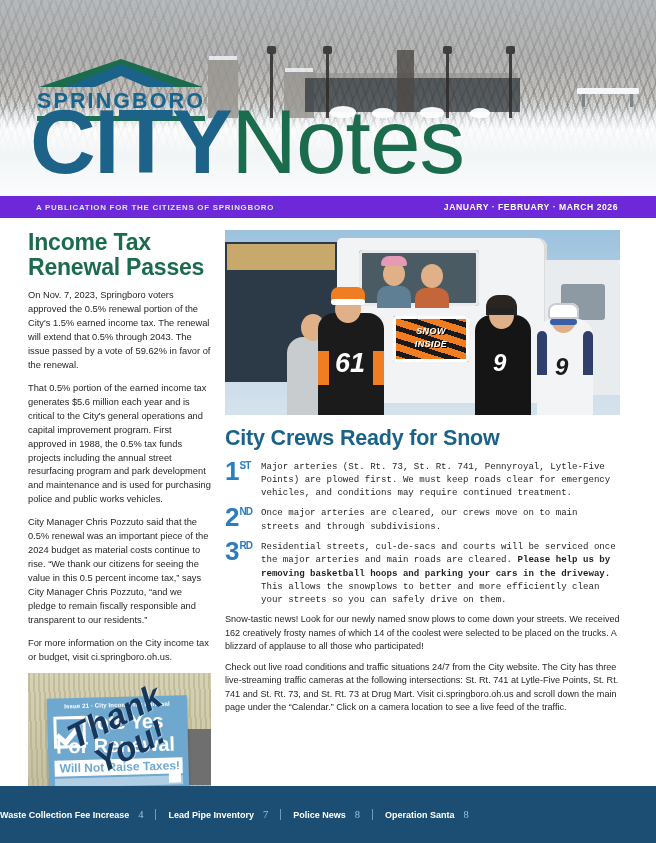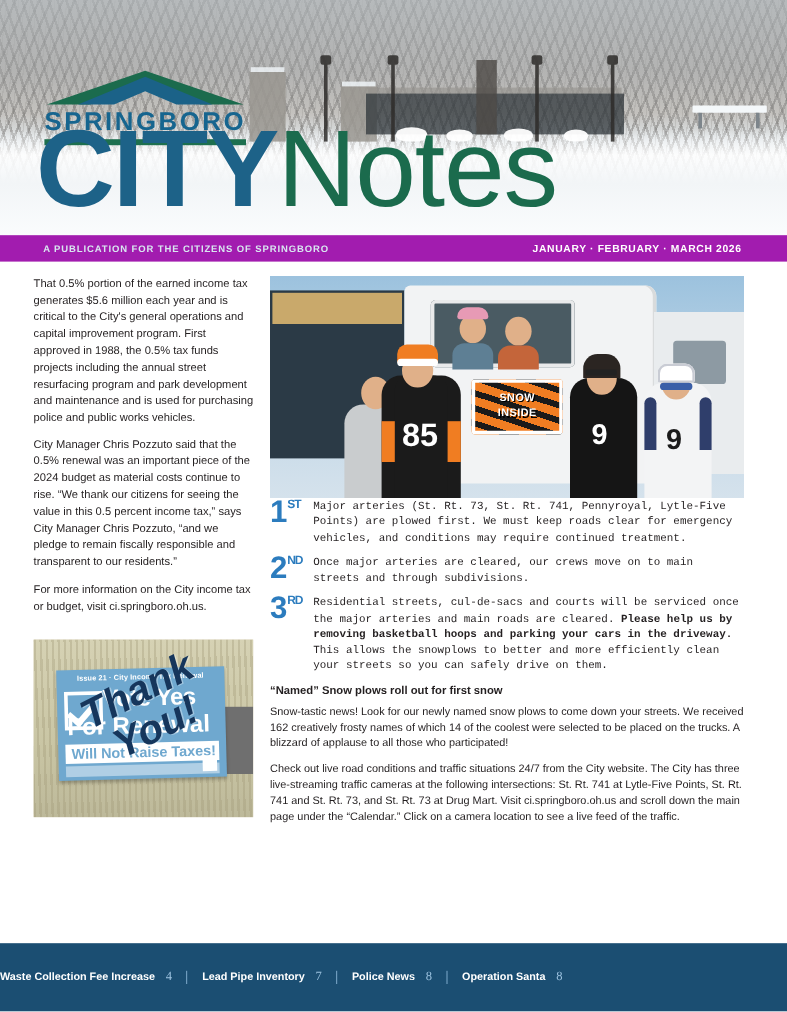--- a/index.html
+++ b/index.html
@@ -49,40 +49,40 @@
   .logo-rule{height:5px;background:#1d6f4f;}
 
   
   .wordmark{position:absolute;left:30px;top:96px;white-space:nowrap;line-height:1;}
   .wm-city{font-family:"Liberation Sans", sans-serif;font-weight:bold;font-size:91px;letter-spacing:-1.5px;
     color:#1d6288;vertical-align:baseline;}
   .wm-notes{font-family:"Liberation Sans", sans-serif;font-weight:normal;font-size:91px;letter-spacing:-1px;
     color:#1b6b4d;vertical-align:baseline;}
 
   
-  .datestrip{position:relative;width:656px;height:22px;background:#a21caf;color:#ffffff;
+  .datestrip{position:relative;width:656px;height:22px;background:#6d28d9;color:#ffffff;
     display:flex;align-items:center;justify-content:space-between;}
   .pubtext{font-size:7.9px;letter-spacing:.75px;font-weight:bold;padding-left:36px;color:#d8e6f0;}
   .dateline{font-size:8.6px;letter-spacing:.55px;font-weight:bold;padding-right:38px;color:#ffffff;}
 
   
   .content{position:relative;padding:12px 28px 0 28px;display:flex;gap:14px;}
   .col-left{width:183px;flex:0 0 183px;}
   .col-right{width:395px;flex:0 0 395px;}
 
   h1.headline{font-size:23px;line-height:1.07;font-weight:bold;color:#1b6b4d;margin:0 0 10px 0;letter-spacing:-.2px;}
   h2.headline2{font-size:21.5px;line-height:1.1;font-weight:bold;color:#1b6288;margin:12px 0 9px 0;letter-spacing:-.2px;}
   p.body{font-size:9.3px;line-height:1.5;margin:0 0 9px 0;color:#231f20;}
-  p.body.last{margin-bottom:20px;}
+  p.body.last{margin-bottom:8px;}
   .col-right p.body{font-size:9.1px;line-height:1.46;margin:0 0 8px 0;}
   h3.sub{font-size:9.4px;font-weight:bold;margin:2px 0 7px 0;color:#231f20;}
   .bold{font-weight:bold;}
 
   
-  .photo{position:relative;width:395px;height:185px;overflow:hidden;background:#8b5cf6;}
+  .photo{position:relative;width:395px;height:185px;overflow:hidden;background:#8b5cf6;font-style:italic;}
   .sky{position:absolute;inset:0;background:linear-gradient(to bottom,#9cc2de 0%,#bcd4e6 45%,#d5e2ec 100%);}
   .truckbed{position:absolute;left:0;top:12px;width:112px;height:140px;background:#2b3a46;}
   .truckbed::after{content:"";position:absolute;left:2px;top:2px;width:108px;height:26px;background:#c9a96b;}
   .cab{position:absolute;left:112px;top:8px;width:210px;height:165px;background:#f2f3f4;border-radius:5px 9px 0 0;
        box-shadow:inset -3px 0 0 #d9dbdc;}
   .window{position:absolute;left:134px;top:20px;width:120px;height:56px;background:#4a5b63;border-radius:4px;
       box-shadow:inset 0 0 0 3px #e9eaeb;}
   .rear{position:absolute;left:320px;top:30px;width:75px;height:135px;background:#e9ecee;}
   .rear::after{content:"";position:absolute;left:16px;top:24px;width:44px;height:36px;background:#8d9aa3;border-radius:3px;}
   .decal{position:absolute;left:168px;top:86px;width:76px;height:46px;background:
@@ -177,20 +177,22 @@
   </div>
 
   <div class="datestrip">
     <div class="pubtext">A PUBLICATION FOR THE CITIZENS OF SPRINGBORO</div>
     <div class="dateline">JANUARY · FEBRUARY · MARCH 2026</div>
   </div>
 
   <div class="content">
 
     <div class="col-left">
+      <h1 class="headline">Income Tax Renewal Passes</h1>
+      <p class="body">On Nov. 7, 2023, Springboro voters approved the 0.5% renewal portion of the City's 1.5% earned income tax. The renewal will extend that 0.5% through 2043. The issue passed by a vote of 59.62% in favor of the renewal.</p>
       <p class="body">That 0.5% portion of the earned income tax generates $5.6 million each year and is critical to the City's general operations and capital improvement program. First approved in 1988, the 0.5% tax funds projects including the annual street resurfacing program and park development and maintenance and is used for purchasing police and public works vehicles.</p>
       <p class="body">City Manager Chris Pozzuto said that the 0.5% renewal was an important piece of the 2024 budget as material costs continue to rise. “We thank our citizens for seeing the value in this 0.5 percent income tax,” says City Manager Chris Pozzuto, “and we pledge to remain fiscally responsible and transparent to our residents.”</p>
       <p class="body last">For more information on the City income tax or budget, visit ci.springboro.oh.us.</p>
 
       <div class="signwrap">
         <div class="grass"></div>
         <div class="drivegray"></div>
         <div class="sign">
           <div class="sign-top">Issue 21 · City Income Tax Renewal</div>
           <div class="chk"></div>
@@ -227,37 +229,38 @@
 
         <div class="person" style="left:62px;width:52px;height:78px;background:#c9ccce;"></div>
         <div class="head" style="left:76px;bottom:74px;width:24px;height:27px;"></div>
 
         <div class="person" style="left:93px;width:66px;height:102px;background:#1b1b1b;"></div>
         <div class="person" style="left:93px;bottom:30px;width:66px;height:34px;background:#f07d22;border-radius:0;"></div>
         <div class="person" style="left:104px;width:44px;height:102px;background:#1b1b1b;border-radius:12px 12px 0 0;"></div>
         <div class="head" style="left:110px;bottom:92px;width:26px;height:28px;"></div>
         <div class="hat" style="left:106px;bottom:112px;width:34px;height:16px;background:#f07d22;"></div>
         <div class="hatband" style="left:106px;bottom:110px;width:34px;height:6px;"></div>
-        <div class="jersey-num" style="left:110px;bottom:36px;font-size:27px;">85</div>
+        <div class="jersey-num" style="left:110px;bottom:36px;font-size:27px;">61</div>
 
         <div class="person" style="left:250px;width:56px;height:100px;background:#151515;"></div>
         <div class="head" style="left:264px;bottom:86px;width:25px;height:28px;"></div>
         <div class="hat" style="left:261px;bottom:100px;width:31px;height:20px;background:#2b2522;border-radius:12px 12px 0 0;"></div>
         <div class="hatband" style="left:263px;bottom:102px;width:26px;height:5px;background:#222;border-radius:2px;"></div>
         <div class="jersey-num" style="left:268px;bottom:38px;font-size:24px;">9</div>
 
         <div class="person" style="left:312px;width:56px;height:96px;background:#f3f4f5;"></div>
         <div class="person" style="left:312px;bottom:40px;width:10px;height:44px;background:#2f3e6b;"></div>
         <div class="person" style="left:358px;bottom:40px;width:10px;height:44px;background:#2f3e6b;"></div>
         <div class="head" style="left:326px;bottom:82px;width:25px;height:28px;"></div>
         <div class="hat" style="left:323px;bottom:96px;width:31px;height:16px;background:#ffffff;box-shadow:inset 0 0 0 2px #c9ccd4;"></div>
         <div class="hatband" style="left:325px;bottom:90px;width:27px;height:6px;background:#3a5fa8;border-radius:3px;"></div>
         <div class="jersey-num" style="left:330px;bottom:34px;font-size:24px;color:#1b1b1b;">9</div>
       </div>
 
+      <h2 class="headline2">City Crews Ready for Snow</h2>
 
       <div class="nlist">
         <div class="nitem">
           <div class="nmark">
             <span>1</span>
               <sup>ST</sup>
           </div>
           <div class="ntext">Major arteries (St. Rt. 73, St. Rt. 741, Pennyroyal, Lytle-Five Points) are plowed first. We must keep roads clear for emergency vehicles, and conditions may require continued treatment.</div>
         </div>
         <div class="nitem">
@@ -269,21 +272,20 @@
         </div>
         <div class="nitem">
           <div class="nmark">
             <span>3</span>
               <sup>RD</sup>
           </div>
           <div class="ntext"><span>Residential streets, cul-de-sacs and courts will be serviced once the major arteries and main roads are cleared. </span><span class="bold">Please help us by removing basketball hoops and parking your cars in the driveway.</span><span> This allows the snowplows to better and more efficiently clean your streets so you can safely drive on them.</span></div>
         </div>
       </div>
 
-      <h3 class="sub">“Named” Snow plows roll out for first snow</h3>
       <p class="body">Snow-tastic news! Look for our newly named snow plows to come down your streets. We received 162 creatively frosty names of which 14 of the coolest were selected to be placed on the trucks. A blizzard of applause to all those who participated!</p>
 
       <p class="body">Check out live road conditions and traffic situations 24/7 from the City website. The City has three live-streaming traffic cameras at the following intersections: St. Rt. 741 at Lytle-Five Points, St. Rt. 741 and St. Rt. 73, and St. Rt. 73 at Drug Mart. Visit ci.springboro.oh.us and scroll down the main page under the “Calendar.” Click on a camera location to see a live feed of the traffic.</p>
     </div>
   </div>
 
   <div class="insidebar">
     <div class="inside-items">
       <div class="ii">
         <span class="ii-label">Waste Collection Fee Increase</span>

